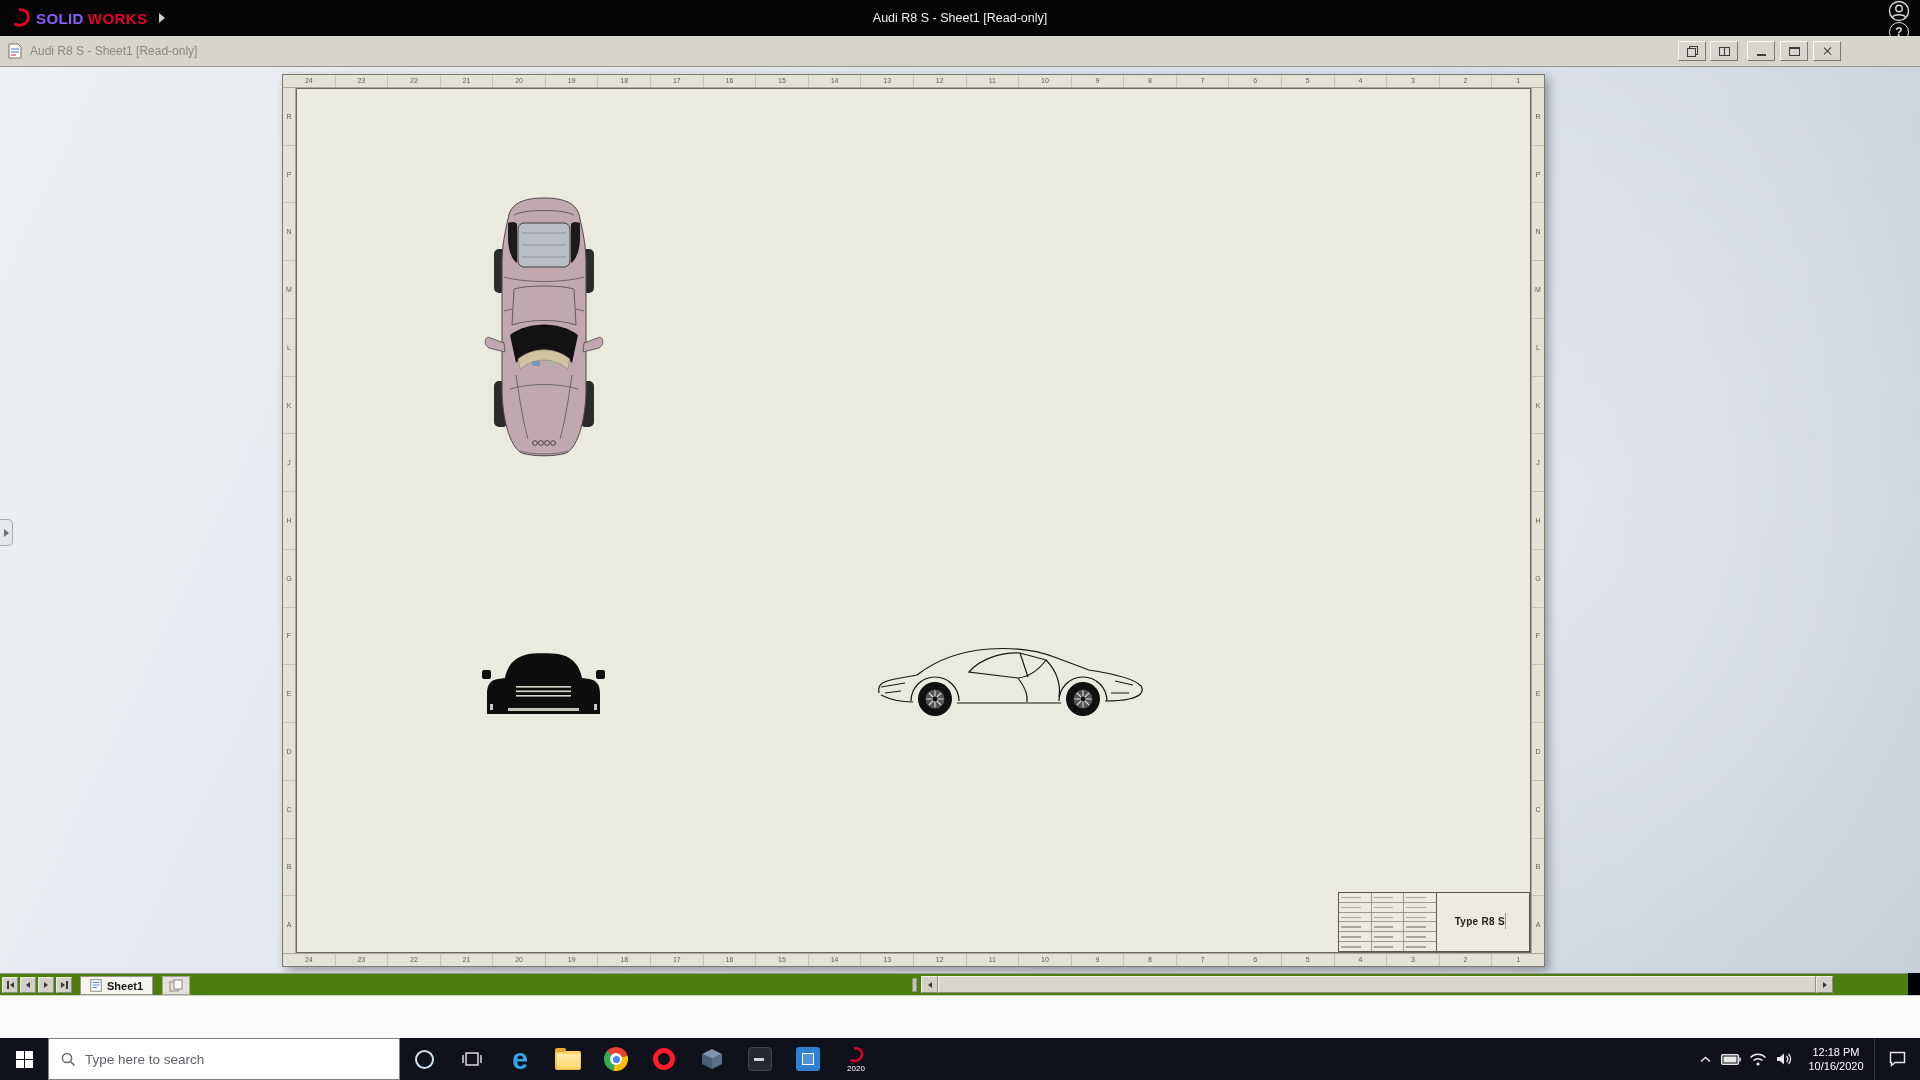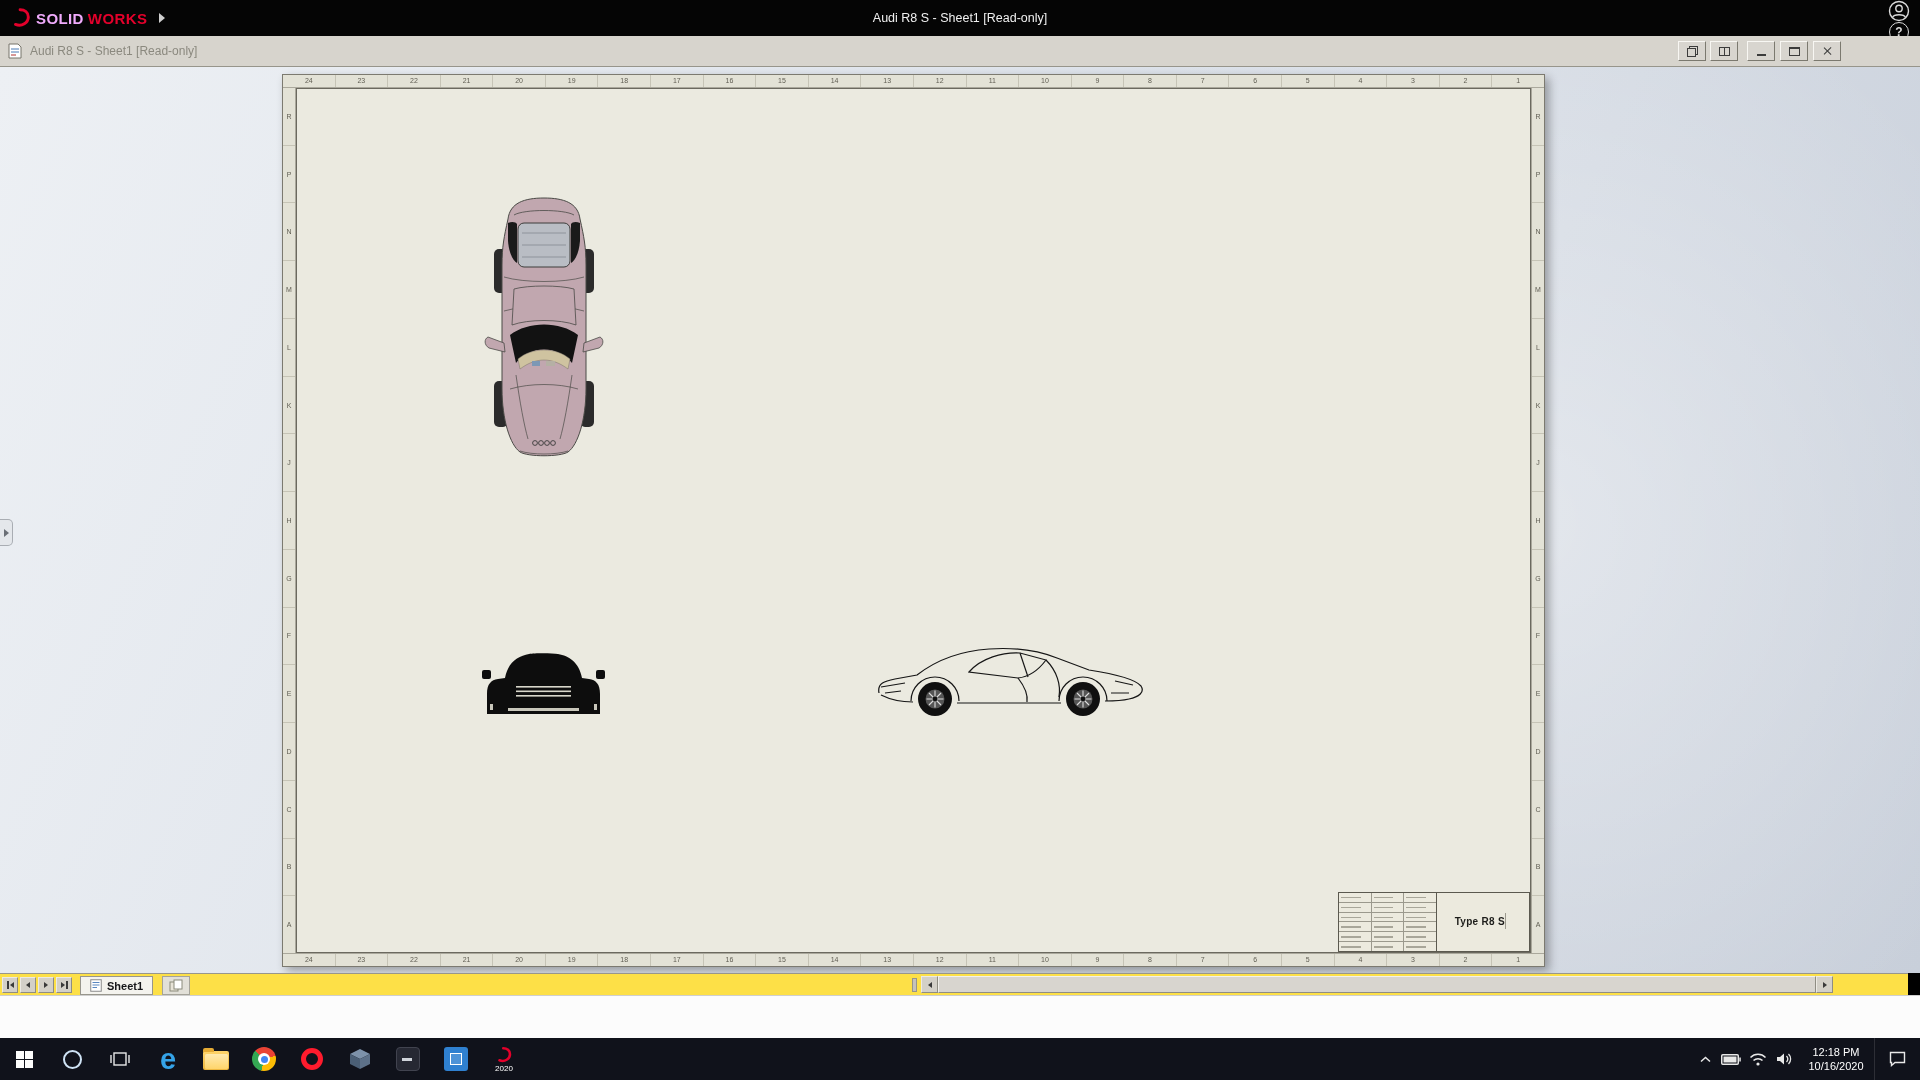--- a/index.html
+++ b/index.html
@@ -3,21 +3,21 @@
 <meta charset="utf-8">
 <style>
   * { margin:0; padding:0; box-sizing:border-box; }
   html,body { width:1920px; height:1080px; overflow:hidden; }
   body { font-family:"Liberation Sans", sans-serif; }
   .screen { position:relative; width:1920px; height:1080px; background:#000; overflow:hidden; }
 
   
   .titlebar { position:absolute; top:0; left:0; width:1920px; height:36px; background:#050505; }
   .logo { position:absolute; left:10px; top:0; height:36px; display:flex; align-items:center; gap:4px; }
-  .logo-solid { color:#f0abfc; font-weight:bold; font-size:15px; letter-spacing:.4px; }
+  .logo-solid { color:#8b5cf6; font-weight:bold; font-size:15px; letter-spacing:.4px; }
   .logo-works { color:#e4002b; font-weight:bold; font-size:15px; letter-spacing:.4px; }
   .logo-arrow { width:0; height:0; border-style:solid; border-width:5px 0 5px 6px; border-color:transparent transparent transparent #cfcfcf; margin-left:8px; }
   .tb-title { position:absolute; left:0; right:0; top:0; height:36px; line-height:36px; text-align:center; color:#f0f0f0; font-size:12.5px; pointer-events:none; }
   .tb-right { position:absolute; right:0; top:0; height:36px; display:flex; align-items:center; }
   .tb-btn { width:42px; height:36px; display:flex; align-items:center; justify-content:center; }
   .help-circle { width:20px; height:20px; border:1.5px solid #dcdcdc; border-radius:50%; color:#dcdcdc; font-size:12px; font-weight:bold; display:flex; align-items:center; justify-content:center; }
   .min-glyph { width:11px; height:0; border-top:1.6px solid #fff; }
   .restore-glyph { position:relative; width:11px; height:11px; }
   .restore-glyph::before { content:""; position:absolute; right:0; top:0; width:8px; height:8px; border:1px solid #fff; }
   .restore-glyph::after { content:""; position:absolute; left:0; bottom:0; width:8px; height:8px; border:1px solid #fff; background:#050505; }
@@ -78,21 +78,21 @@
   .tb-right { flex:1; display:flex; flex-direction:column; }
   .tbr-top { height:20px; border-bottom:1px solid #5b594f; display:flex; flex-direction:column; }
   .tbr-row { flex:1; border-bottom:1px solid #b3b1a4; position:relative; }
   .tbr-row:last-child { border-bottom:none; }
   .tbr-row::after { content:""; position:absolute; left:3px; width:42%; top:40%; height:1.2px; background:#a8a699; }
   .tbr-main { flex:1; display:flex; }
   .tbr-title { flex:1; display:flex; align-items:center; justify-content:center; font-size:10px; font-weight:bold; color:#1d1d1a; letter-spacing:.3px; }
   .tbr-side { width:24px; border-left:1px solid #9b998d; }
 
   
-  .tabbar { position:absolute; top:973px; left:0; width:1908px; height:22px; background:#fde047; border-top:1px solid #98968c; }
+  .tabbar { position:absolute; top:973px; left:0; width:1908px; height:22px; background:#4d7c0f; border-top:1px solid #98968c; }
   .nav-btns { position:absolute; left:2px; top:3px; display:flex; gap:2px; }
   .navb { width:16px; height:16px; display:flex; align-items:center; justify-content:center; gap:1px; background:#d3d0c8; border:1px solid; border-color:#eceae4 #8f8d83 #8f8d83 #eceae4; }
   .tri-left { width:0; height:0; border-style:solid; border-width:4px 5px 4px 0; border-color:transparent #3a3a3a transparent transparent; }
   .tri-right { width:0; height:0; border-style:solid; border-width:4px 0 4px 5px; border-color:transparent transparent transparent #3a3a3a; }
   .tri-left.sm { border-width:3px 4px 3px 0; } .tri-right.sm { border-width:3px 0 3px 4px; }
   .navbar-stop { width:2px; height:8px; background:#3a3a3a; }
   .sheet-tab { position:absolute; left:80px; top:2px; height:19px; padding:0 9px; background:#f4f3ee; border:1px solid #98968c; display:flex; align-items:center; gap:5px; }
   .sheet-tab-label { font-size:11px; font-weight:bold; color:#17171a; }
   .add-tab { position:absolute; left:162px; top:2px; width:28px; height:19px; background:#e2e0d8; border:1px solid #a5a399; display:flex; align-items:center; justify-content:center; }
   .splitter { position:absolute; left:912px; top:4px; width:5px; height:14px; background:#c5c2ba; border:1px solid #979589; }
@@ -457,20 +457,27 @@
 
   <div class="taskbar">
     <div class="start">
       <svg width="17" height="17" viewBox="0 0 17 17">
         <rect x="0" y="0" width="8" height="8" fill="#fdfdfd"></rect>
           <rect x="9" y="0" width="8" height="8" fill="#fdfdfd"></rect>
         <rect x="0" y="9" width="8" height="8" fill="#fdfdfd"></rect>
           <rect x="9" y="9" width="8" height="8" fill="#fdfdfd"></rect>
       </svg>
     </div>
+    <div class="searchbox">
+      <svg width="15" height="15" viewBox="0 0 15 15">
+        <circle cx="6" cy="6" r="4.6" fill="none" stroke="#6a6a6a" stroke-width="1.5"></circle>
+        <path d="M9.6 9.6 L13.4 13.4" stroke="#6a6a6a" stroke-width="1.5"></path>
+      </svg>
+      <input type="text" placeholder="Type here to search" style="">
+    </div>
     <div class="tb-slot">
         <span class="cortana-ring"></span>
       </div>
     <div class="tb-slot">
       <svg width="20" height="16" viewBox="0 0 20 16">
         <rect x="4" y="2" width="12" height="12" fill="none" stroke="#e8e8e8" stroke-width="1.4"></rect>
         <path d="M1 4 V12 M19 4 V12" stroke="#e8e8e8" stroke-width="1.4"></path>
       </svg>
     </div>
     <div class="tb-slot">

